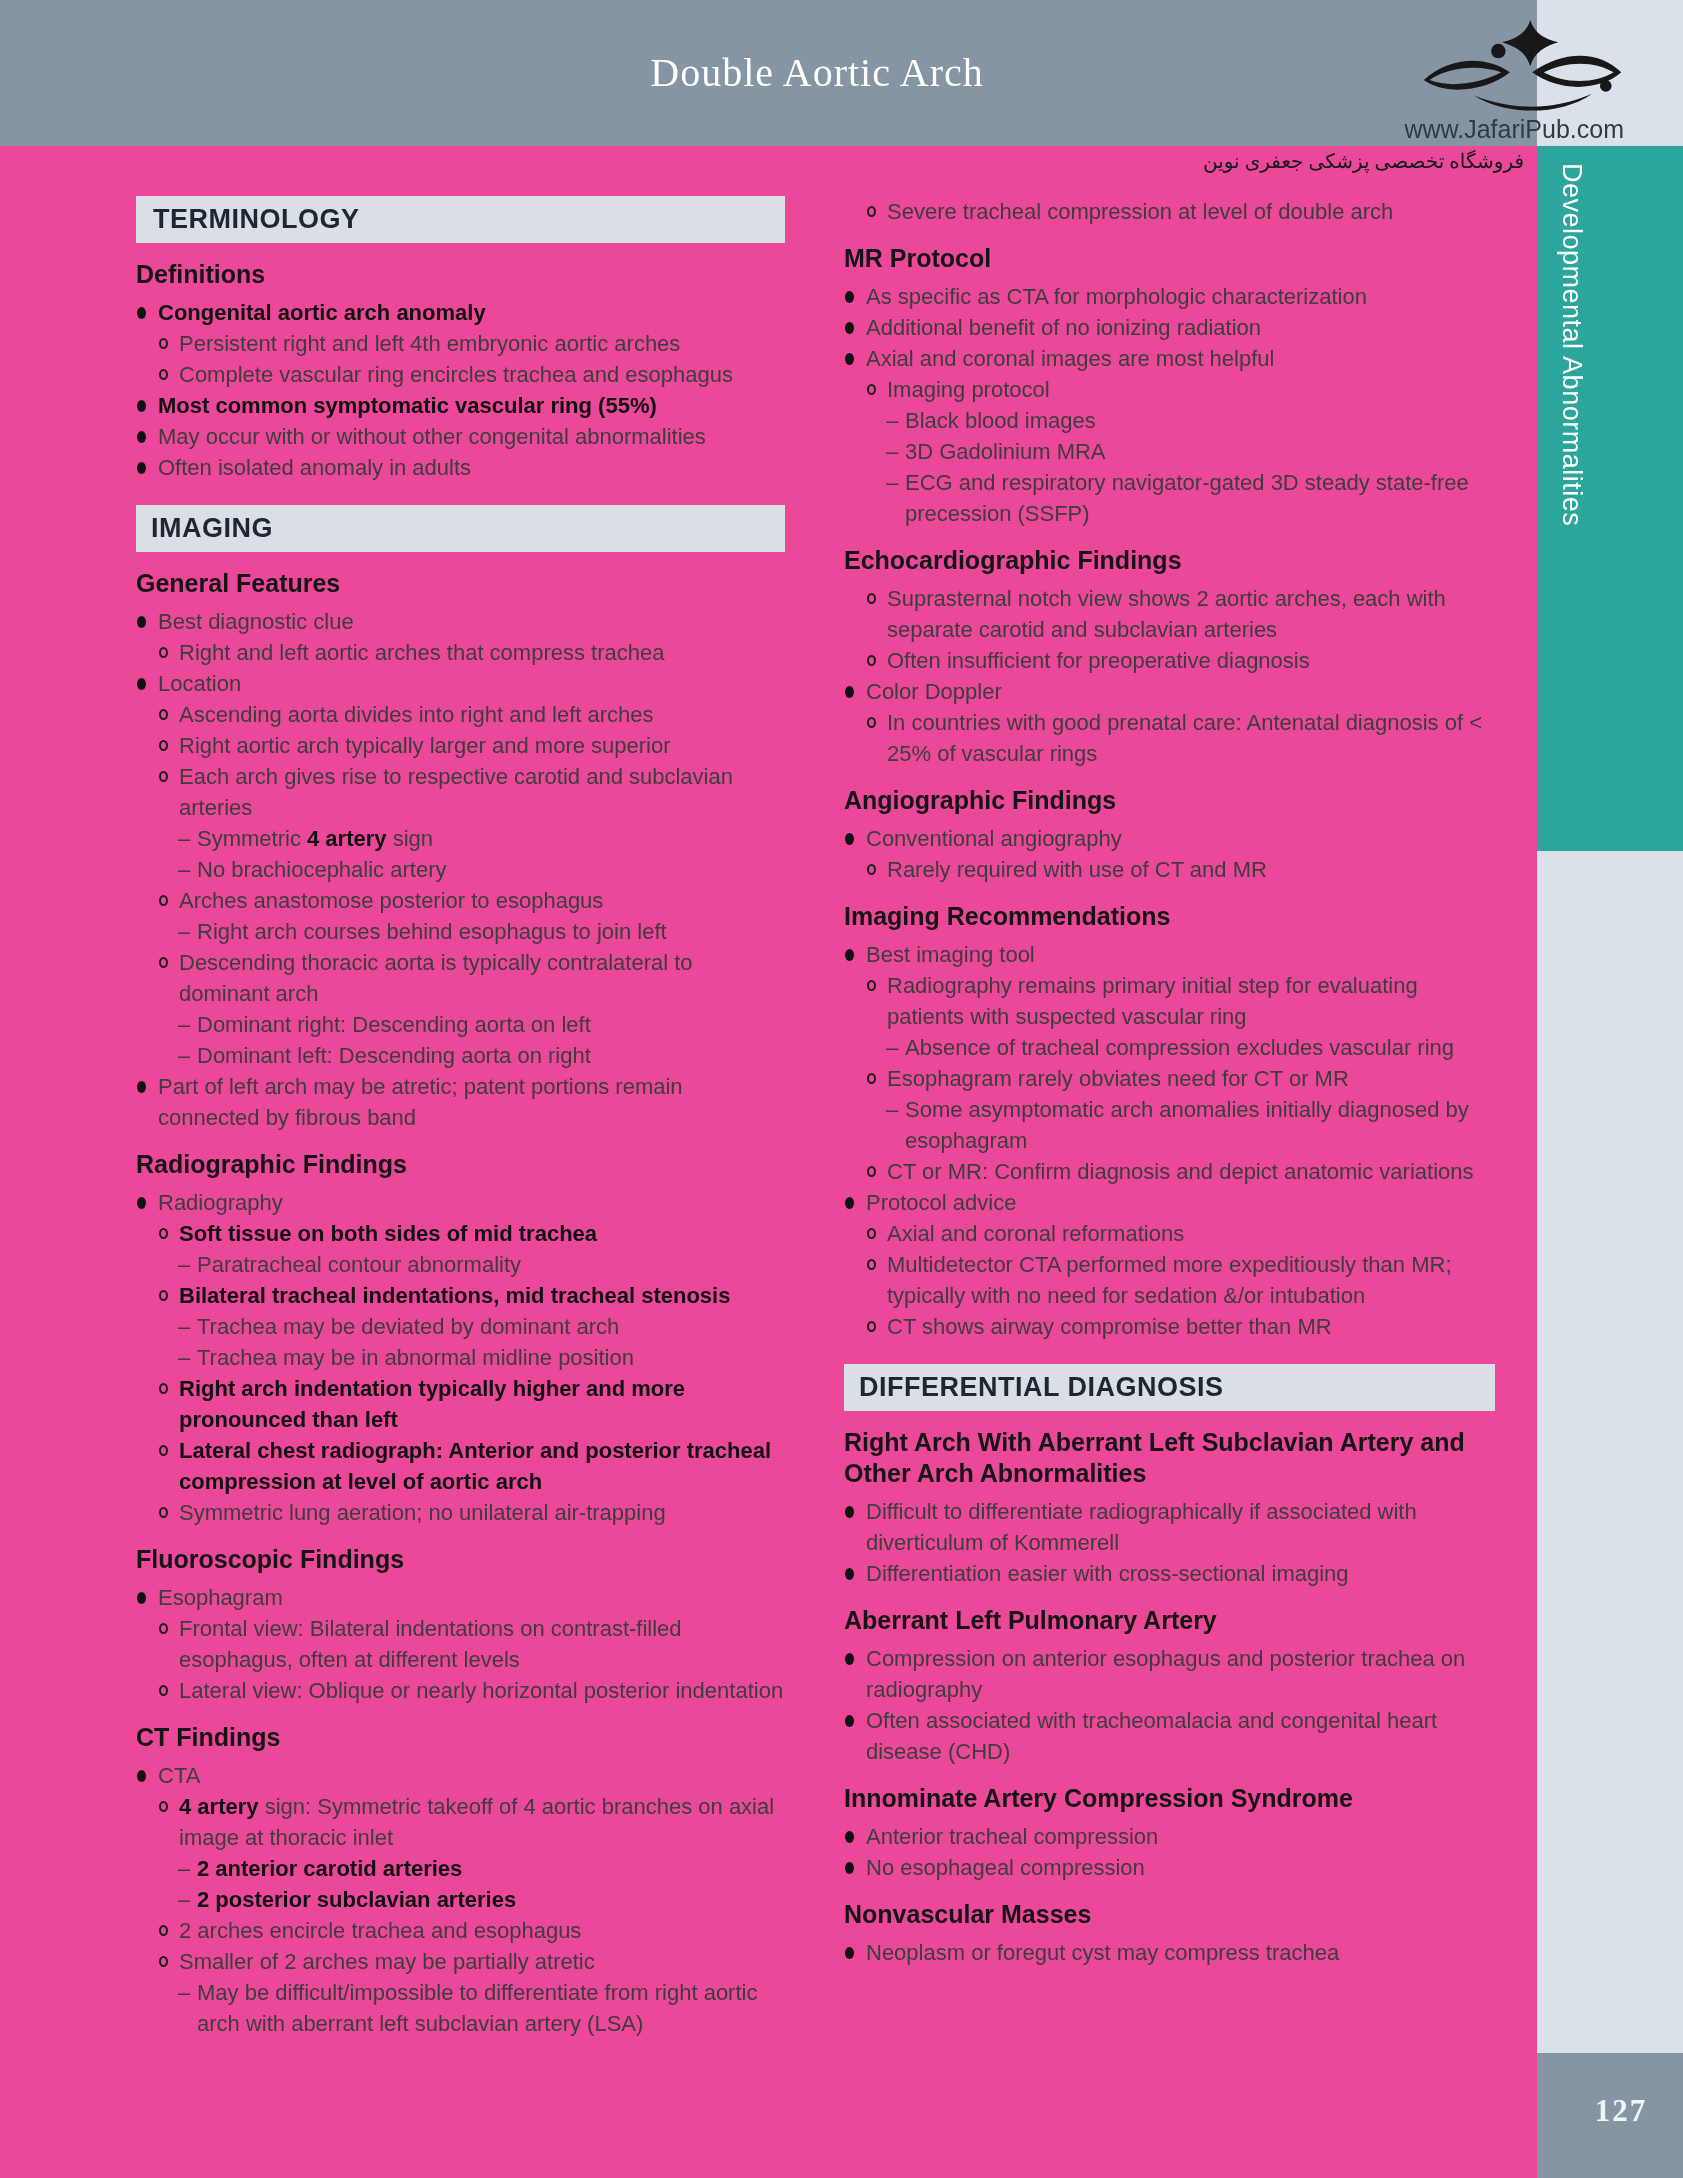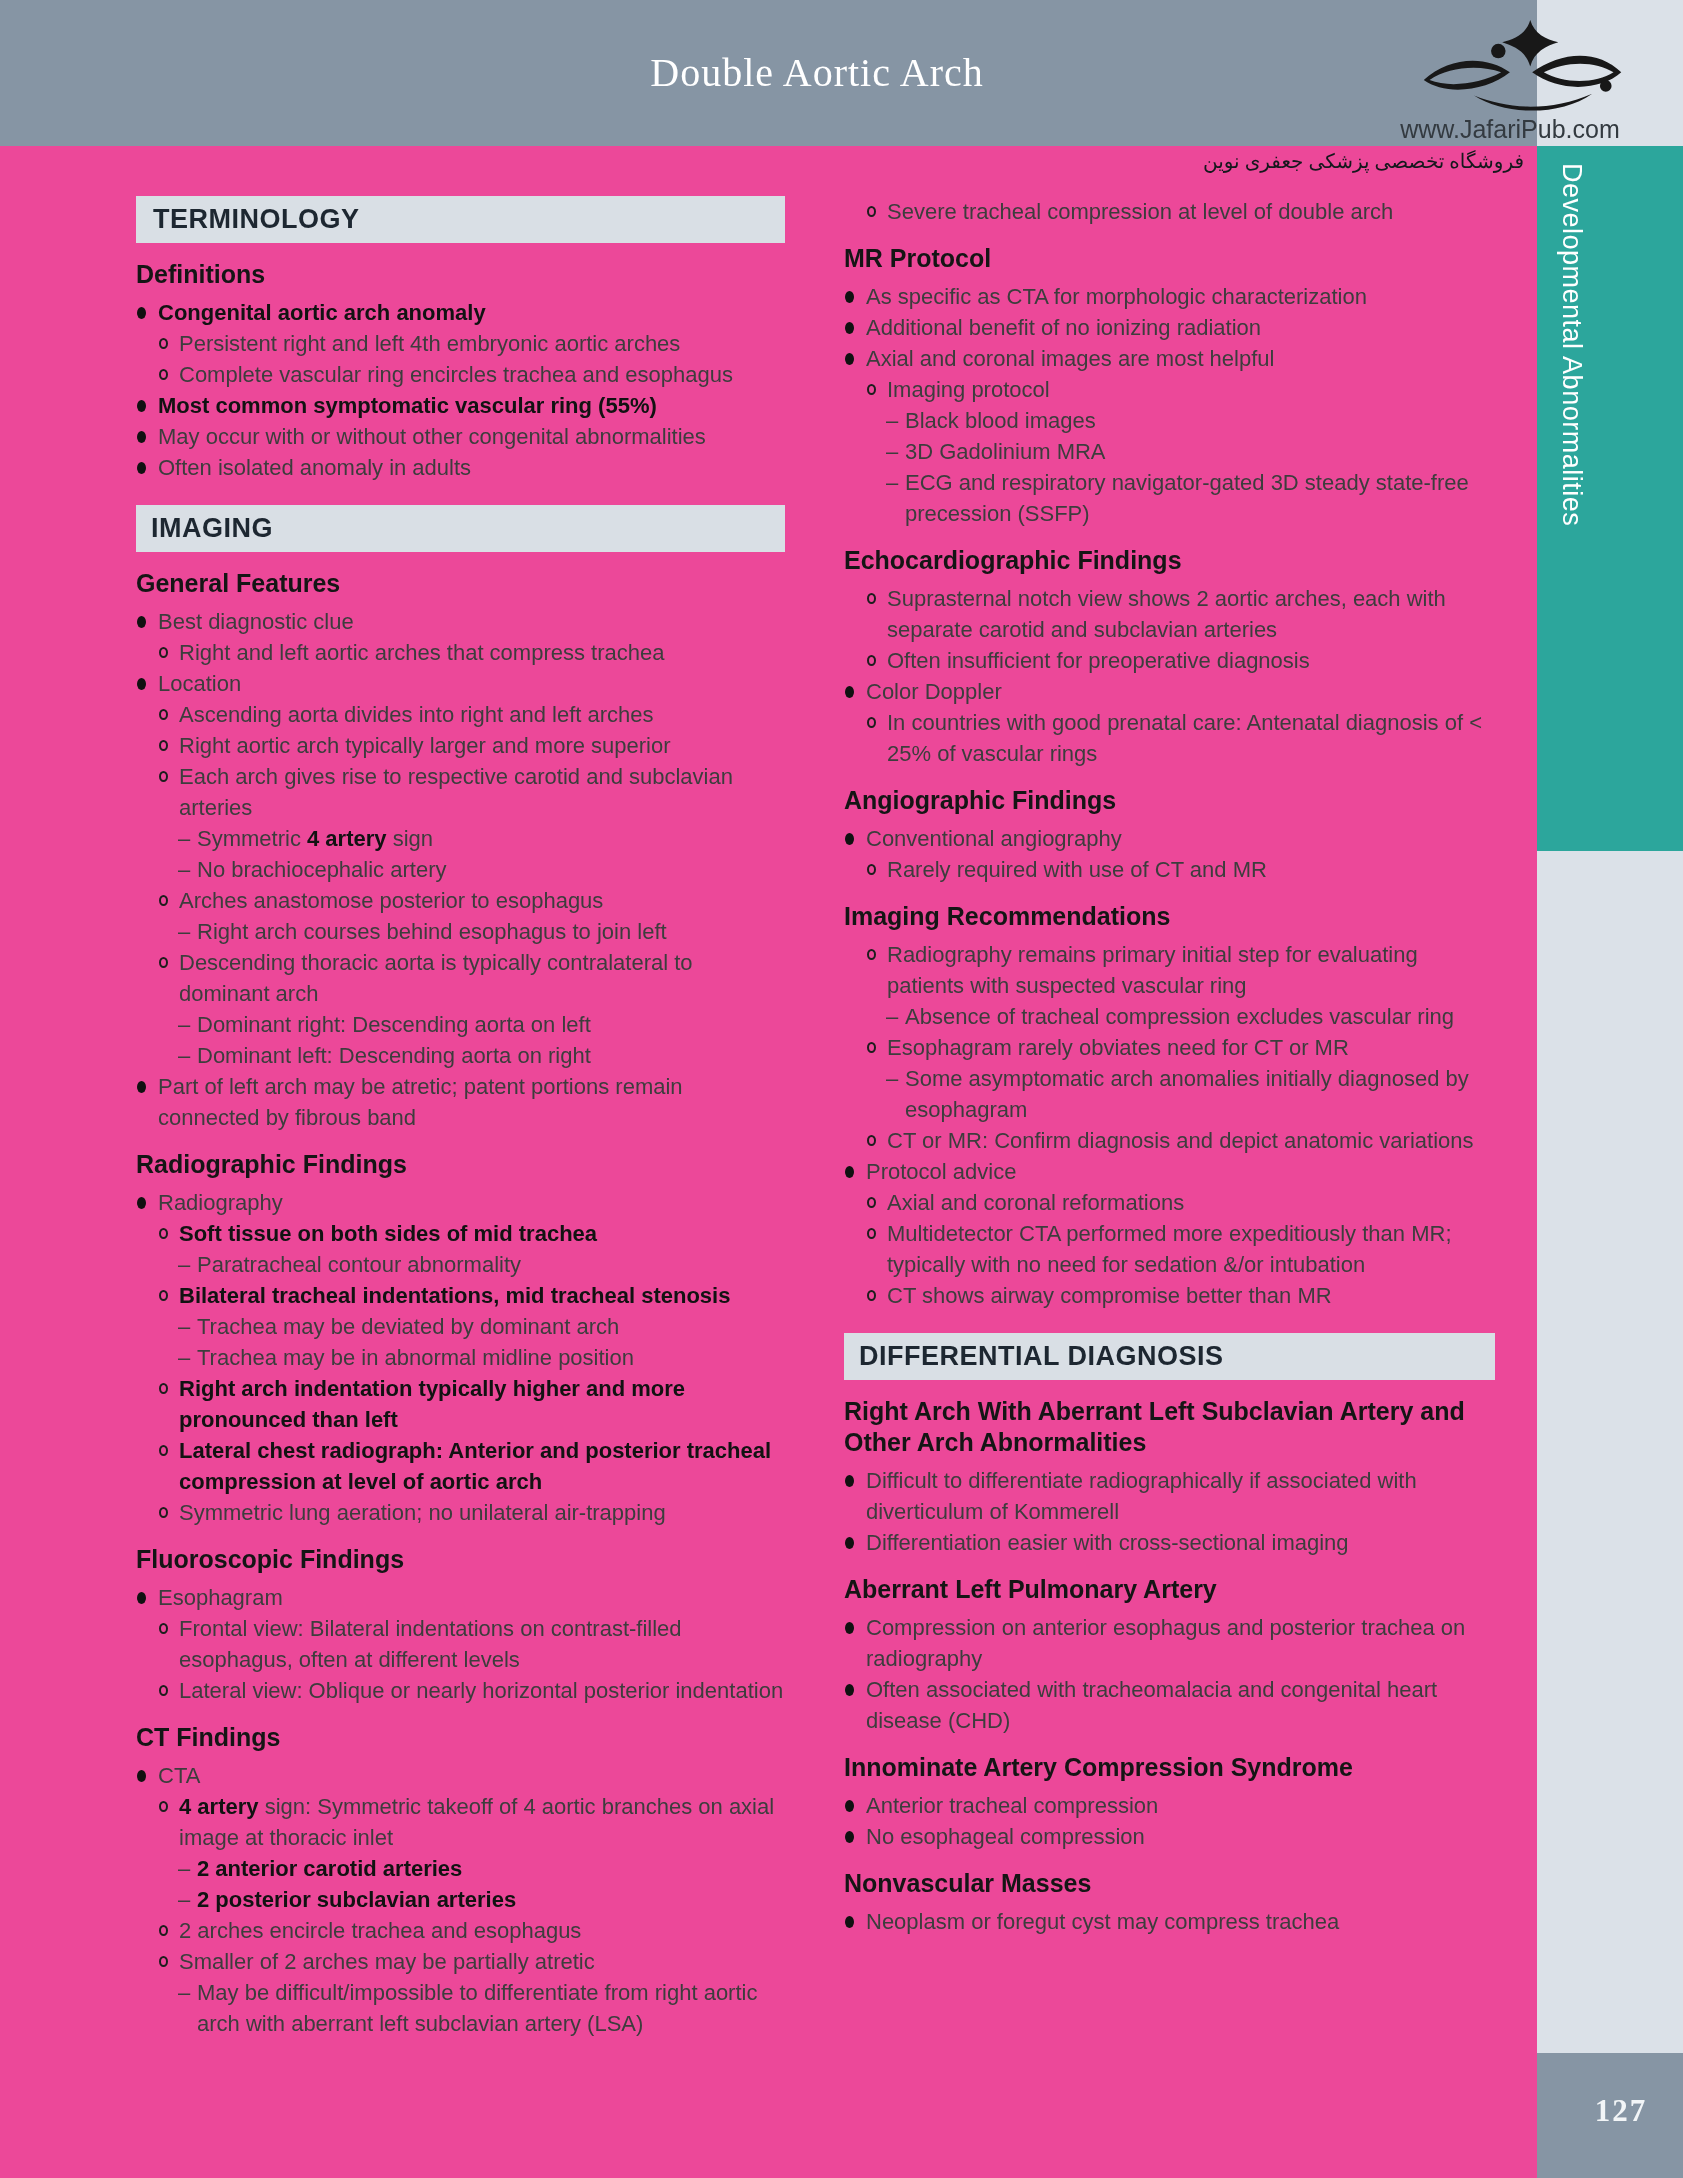--- a/index.html
+++ b/index.html
@@ -5,21 +5,21 @@
   html,body{margin:0;padding:0;background:#e8e8e8;}
   .page{position:relative;width:1683px;height:2178px;background:#ec4899;overflow:hidden;
         font-family:"Liberation Sans", sans-serif;}
   
   .header-bar{position:absolute;left:0;top:0;width:1537px;height:146px;background:#8695a4;}
   .page-title{position:absolute;left:0;top:0;width:1634px;height:146px;line-height:146px;
         text-align:center;font-family:"Liberation Serif", serif;font-size:40px;color:#ffffff;
         letter-spacing:1px;}
   .brand-panel{position:absolute;left:1537px;top:0;width:147px;height:146px;background:#dbe1e8;}
   .logo{position:absolute;left:1416px;top:20px;width:213px;height:97px;}
-  .brand-url{position:absolute;left:1396px;top:115px;width:228px;text-align:center;
+  .brand-url{position:absolute;left:1396px;top:115px;width:228px;text-align:right;
         font-size:25px;color:#333a40;}
   .tagline{position:absolute;right:159px;top:149px;font-family:Liberation Serif, serif;
         font-size:20px;color:#14181c;direction:rtl;}
   
   .sidebar-teal{position:absolute;left:1537px;top:146px;width:147px;height:706px;background:#2ca69c;}
   .sidebar-label{position:absolute;left:1556px;top:163px;writing-mode:vertical-rl;
         font-size:27px;color:#ffffff;letter-spacing:0.5px;}
   .sidebar-light{position:absolute;left:1537px;top:851px;width:147px;height:1202px;background:#dbe1e8;}
   .sidebar-page{position:absolute;left:1537px;top:2053px;width:168px;height:125px;background:#8695a4;}
   .page-number{position:absolute;left:0;top:40px;width:100%;text-align:center;
@@ -132,20 +132,21 @@
       <div class="item lvl3"><span class="marker m3">–</span><span>ECG and respiratory navigator-gated 3D steady state-free precession (SSFP)</span></div>
       <div class="sub-heading">Echocardiographic Findings</div>
       <div class="item lvl2"><span class="marker m2"></span><span>Suprasternal notch view shows 2 aortic arches, each with separate carotid and subclavian arteries</span></div>
       <div class="item lvl2"><span class="marker m2"></span><span>Often insufficient for preoperative diagnosis</span></div>
       <div class="item lvl1"><span class="marker m1"></span><span>Color Doppler</span></div>
       <div class="item lvl2"><span class="marker m2"></span><span>In countries with good prenatal care: Antenatal diagnosis of &lt; 25% of vascular rings</span></div>
       <div class="sub-heading">Angiographic Findings</div>
       <div class="item lvl1"><span class="marker m1"></span><span>Conventional angiography</span></div>
       <div class="item lvl2"><span class="marker m2"></span><span>Rarely required with use of CT and MR</span></div>
       <div class="sub-heading">Imaging Recommendations</div>
+      <div class="item lvl1"><span class="marker m1"></span><span>Best imaging tool</span></div>
       <div class="item lvl2"><span class="marker m2"></span><span>Radiography remains primary initial step for evaluating patients with suspected vascular ring</span></div>
       <div class="item lvl3"><span class="marker m3">–</span><span>Absence of tracheal compression excludes vascular ring</span></div>
       <div class="item lvl2"><span class="marker m2"></span><span>Esophagram rarely obviates need for CT or MR</span></div>
       <div class="item lvl3"><span class="marker m3">–</span><span>Some asymptomatic arch anomalies initially diagnosed by esophagram</span></div>
       <div class="item lvl2"><span class="marker m2"></span><span>CT or MR: Confirm diagnosis and depict anatomic variations</span></div>
       <div class="item lvl1"><span class="marker m1"></span><span>Protocol advice</span></div>
       <div class="item lvl2"><span class="marker m2"></span><span>Axial and coronal reformations</span></div>
       <div class="item lvl2"><span class="marker m2"></span><span>Multidetector CTA performed more expeditiously than MR; typically with no need for sedation &amp;/or intubation</span></div>
       <div class="item lvl2"><span class="marker m2"></span><span>CT shows airway compromise better than MR</span></div>
       <div class="section-bar">DIFFERENTIAL DIAGNOSIS</div>

